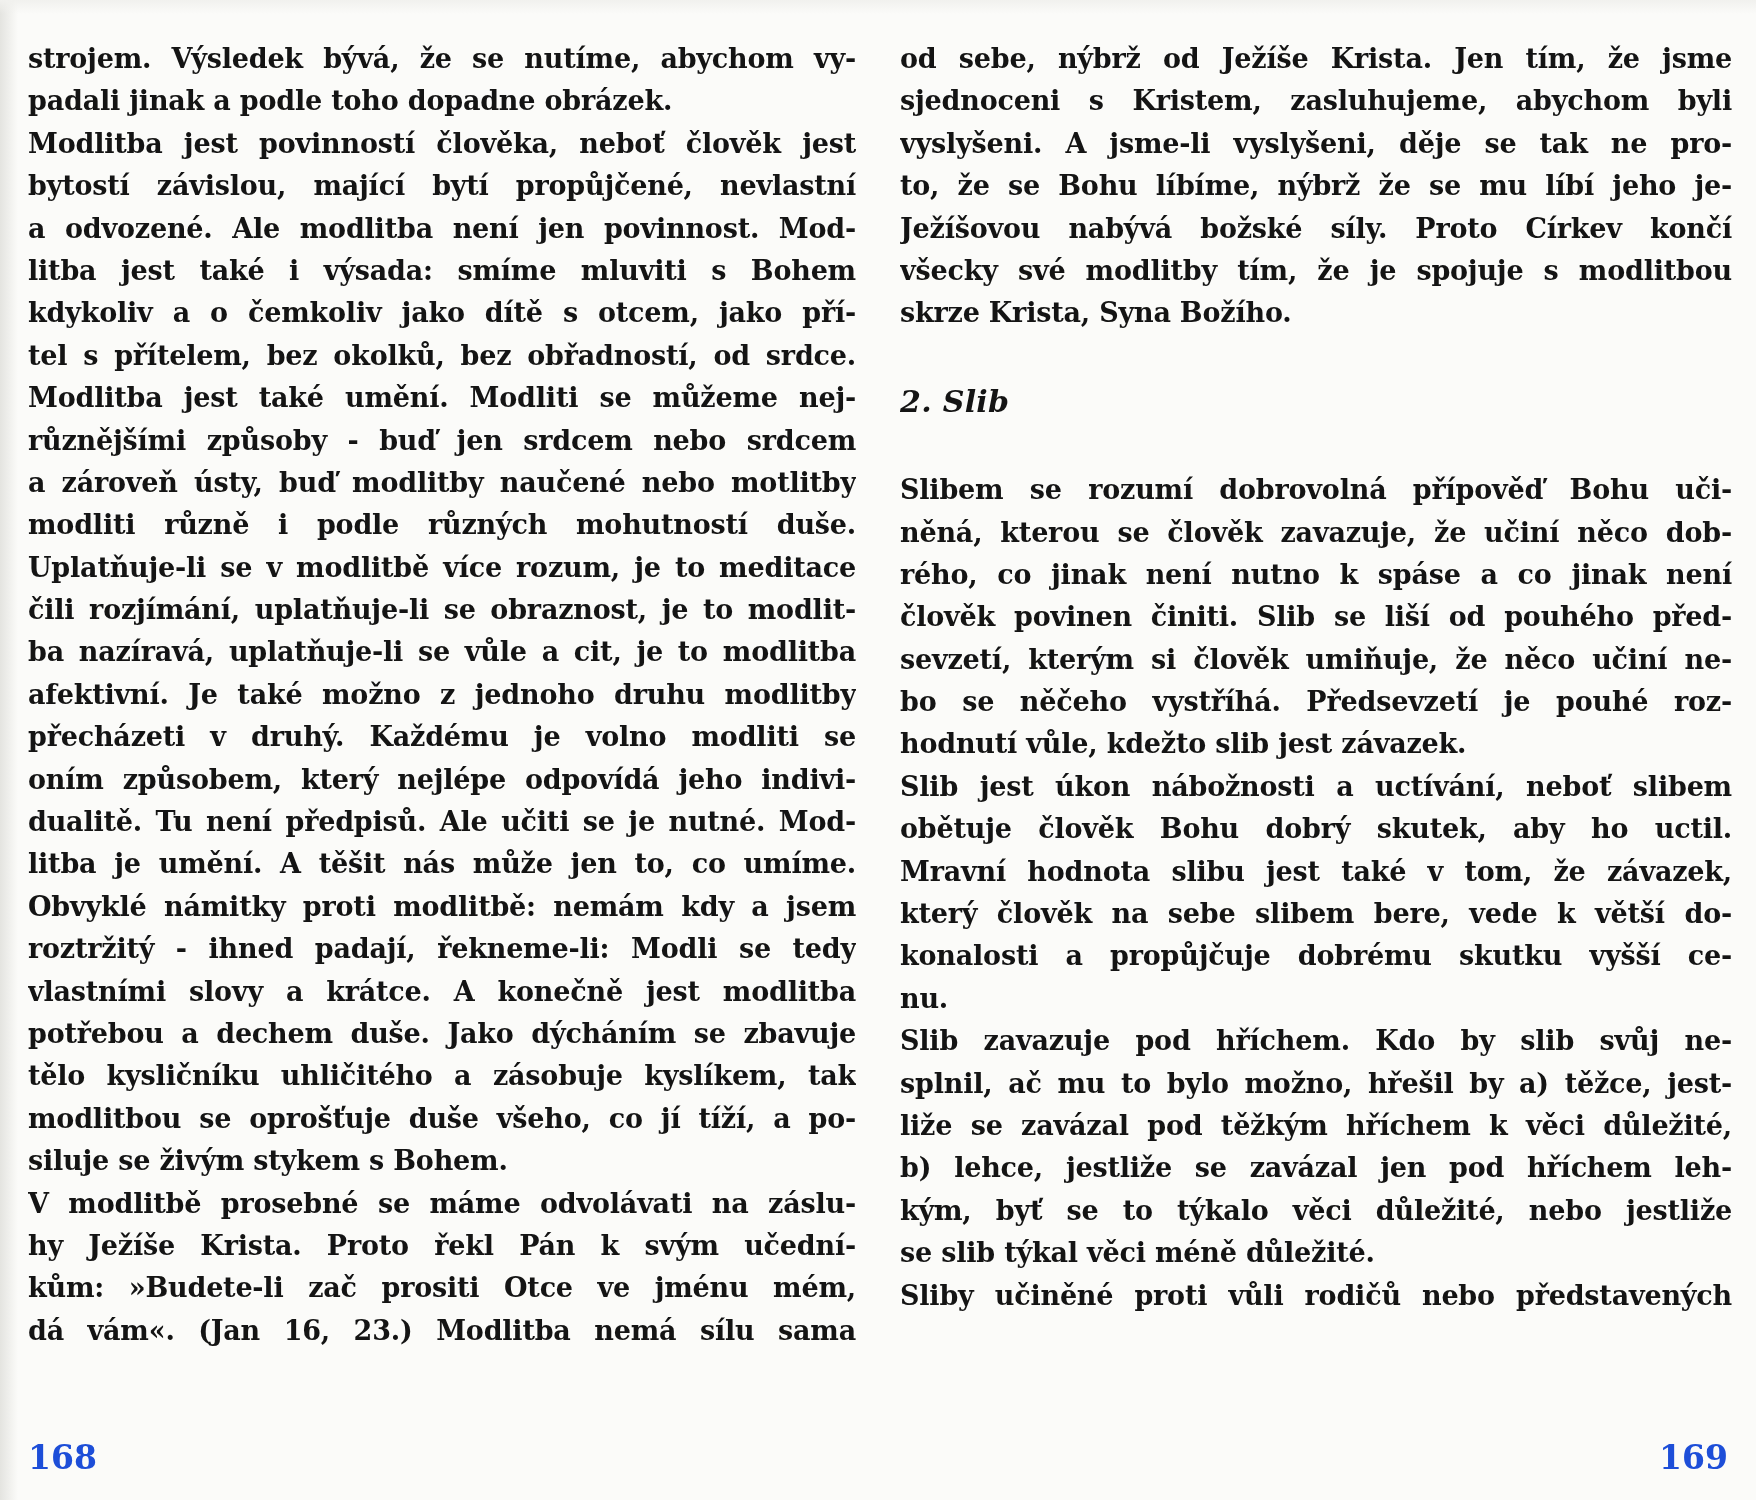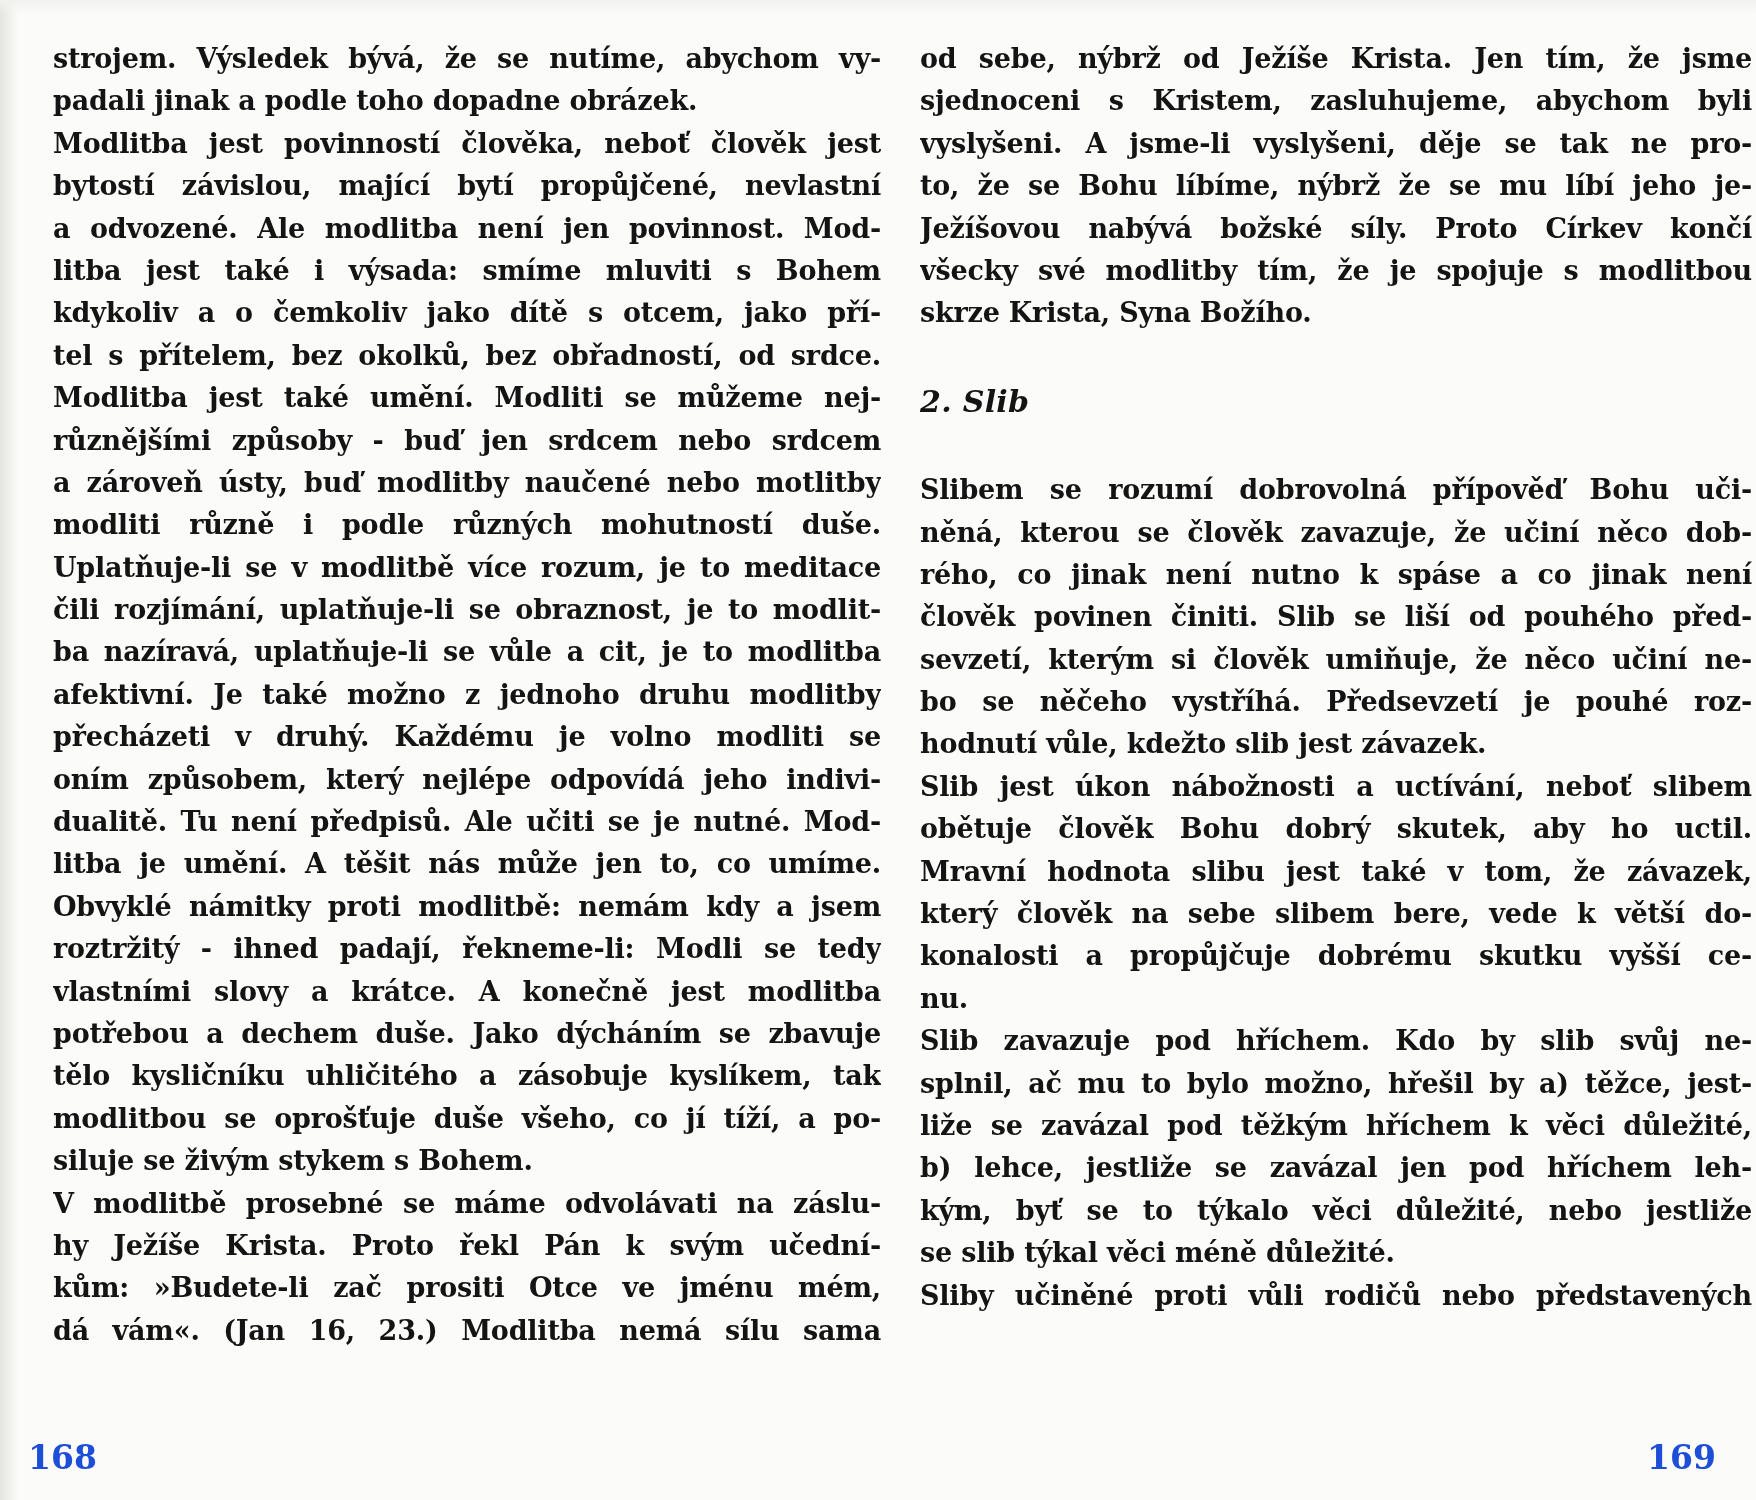--- a/index.html
+++ b/index.html
@@ -14,22 +14,22 @@
     position:absolute;left:0;top:0;bottom:0;width:18px;
     background:linear-gradient(90deg,#e4e4e0,rgba(228,228,224,0));
   }
   .scan-top{
     position:absolute;left:0;top:0;right:0;height:14px;
     background:linear-gradient(180deg,#f1f1ee,rgba(241,241,238,0));
   }
   .col{
     position:absolute;top:38px;
   }
-  .col-left{left:28px;width:828px;margin-left:25px;}
-  .col-right{left:900px;width:832px;margin-left:20px;}
+  .col-left{left:28px;width:828px;}
+  .col-right{left:900px;width:832px;}
   .ln{
     font-weight:700;
     font-size:27px;
     line-height:42.4px;
     height:42.4px;
     color:#141414;
     text-align:justify;
     text-align-last:justify;
     overflow:hidden;
     letter-spacing:-0.2px;
@@ -42,21 +42,21 @@
     text-align-last:left;
     letter-spacing:0.3px;
   }
   .ln.sp{height:46px;}
   .pagenum{
     position:absolute;top:1438px;
     font-weight:700;font-size:33px;color:#1d4ed8;
     line-height:40px;
   }
   .pagenum-left{left:28px;}
-  .pagenum-right{right:40px;text-align:left;}
+  .pagenum-right{right:28px;text-align:left;}
 </style>
 </head>
 <body>
 
 <div class="scan-edge"></div>
 <div class="scan-top"></div>
 
 <div class="col col-left">
     <div class="ln j">strojem. Výsledek bývá, že se nutíme, abychom vy-</div>
     <div class="ln l">padali jinak a podle toho dopadne obrázek.</div>

